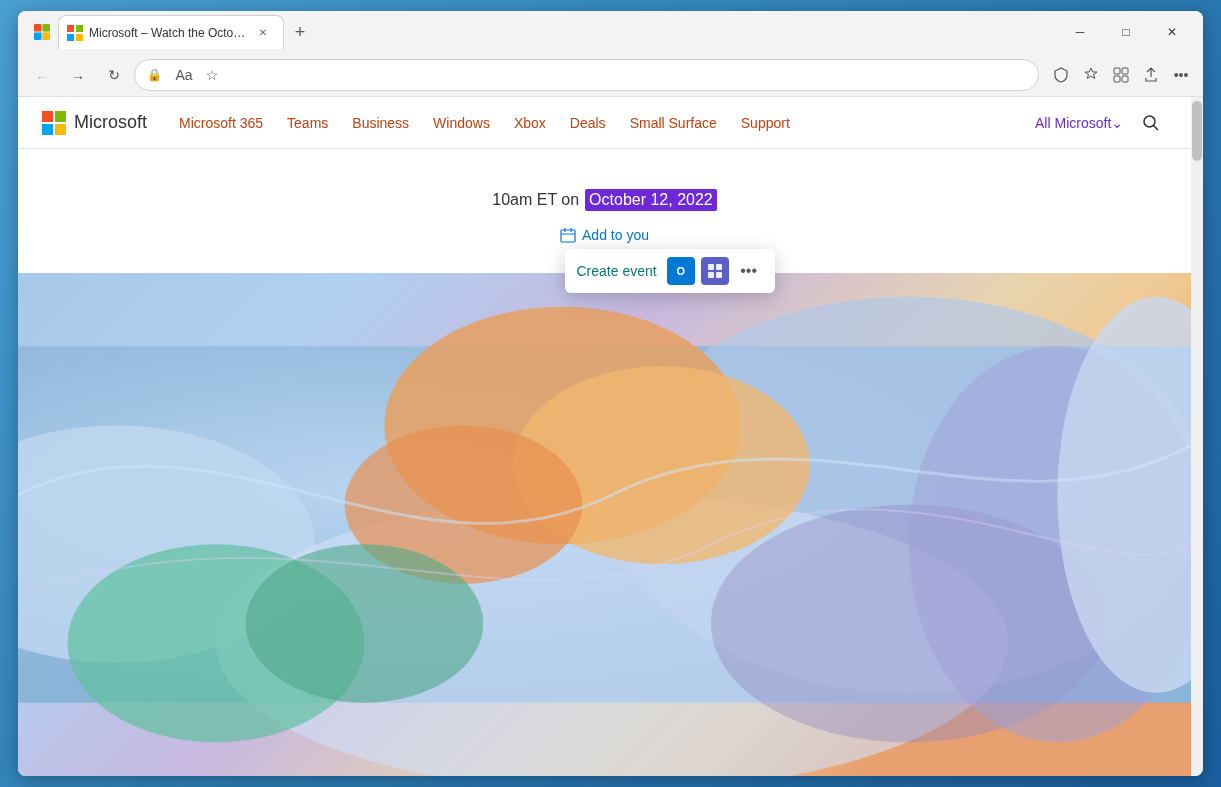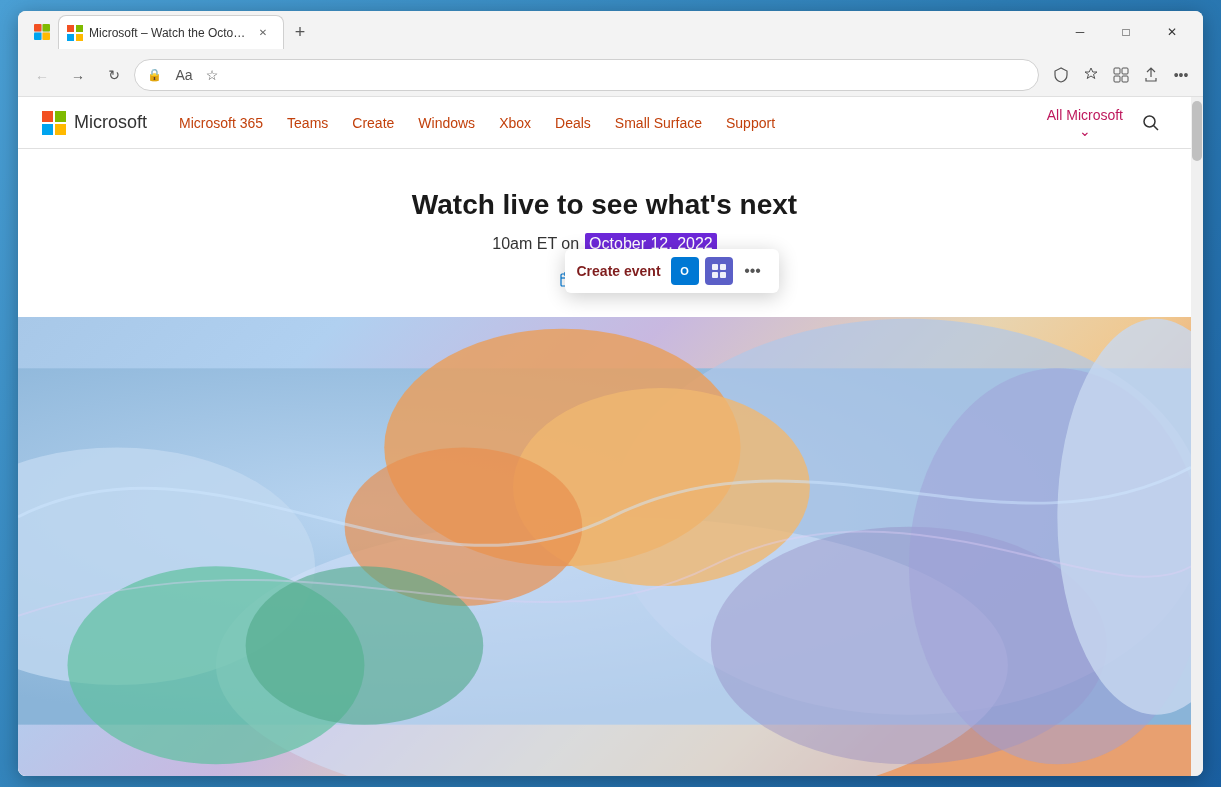--- a/index.html
+++ b/index.html
@@ -289,26 +289,25 @@
 
     .ms-nav-right {
       display: flex;
       align-items: center;
       gap: 12px;
       margin-left: auto;
     }
 
     .ms-all-link {
       font-size: 14px;
-      color: #be185d;
+      color: #6d28d9;
       cursor: pointer;
       display: flex;
       align-items: center;
       gap: 0;
-      flex-direction: column;
     }
 
     .ms-search-icon {
       width: 32px;
       height: 32px;
       display: flex;
       align-items: center;
       justify-content: center;
       cursor: pointer;
       font-size: 16px;
@@ -370,22 +369,22 @@
       padding: 8px 12px;
       display: flex;
       align-items: center;
       gap: 10px;
       z-index: 100;
       white-space: nowrap;
     }
 
     .context-menu-label {
       font-size: 14px;
-      color: #7f1d1d;
-      font-weight: 700;
+      color: #0f766e;
+      font-weight: 400;
     }
 
     .context-menu-icons {
       display: flex;
       align-items: center;
       gap: 6px;
     }
 
     .context-icon-btn {
       width: 28px;
@@ -554,21 +553,21 @@
             <span class="green"></span>
             <span class="blue"></span>
             <span class="yellow"></span>
           </div>
           <span>Microsoft</span>
         </div>
 
         <div class="ms-nav-links">
           <span class="ms-nav-link">Microsoft 365</span>
           <span class="ms-nav-link">Teams</span>
-          <span class="ms-nav-link">Create</span>
+          <span class="ms-nav-link">Business</span>
           <span class="ms-nav-link">Windows</span>
           <span class="ms-nav-link">Xbox</span>
           <span class="ms-nav-link">Deals</span>
           <span class="ms-nav-link">Small Surface</span>
           <span class="ms-nav-link">Support</span>
         </div>
 
         <div class="ms-nav-right">
           <span class="ms-all-link">
             <span>All Microsoft</span>
@@ -577,21 +576,20 @@
           <div class="ms-search-icon">
             <svg width="18" height="18" viewBox="0 0 18 18">
               <circle cx="7.5" cy="7.5" r="5.5" stroke="#333" stroke-width="1.5" fill="none"></circle>
               <line x1="11.5" y1="11.5" x2="16" y2="16" stroke="#333" stroke-width="1.5"></line>
             </svg>
           </div>
         </div>
       </div>
 
       <div class="hero-section">
-        <h1 class="hero-title">Watch live to see what's next</h1>
 
         <div class="hero-subtitle">
           <span>10am ET on</span>
           <span class="date-highlight">October 12, 2022</span>
         </div>
 
         <div class="hero-calendar-row">
           <svg width="16" height="16" viewBox="0 0 16 16">
             <rect x="1" y="3" width="14" height="12" rx="1" stroke="#0078d4" stroke-width="1.2" fill="none"></rect>
             <line x1="1" y1="7" x2="15" y2="7" stroke="#0078d4" stroke-width="1.2"></line>

